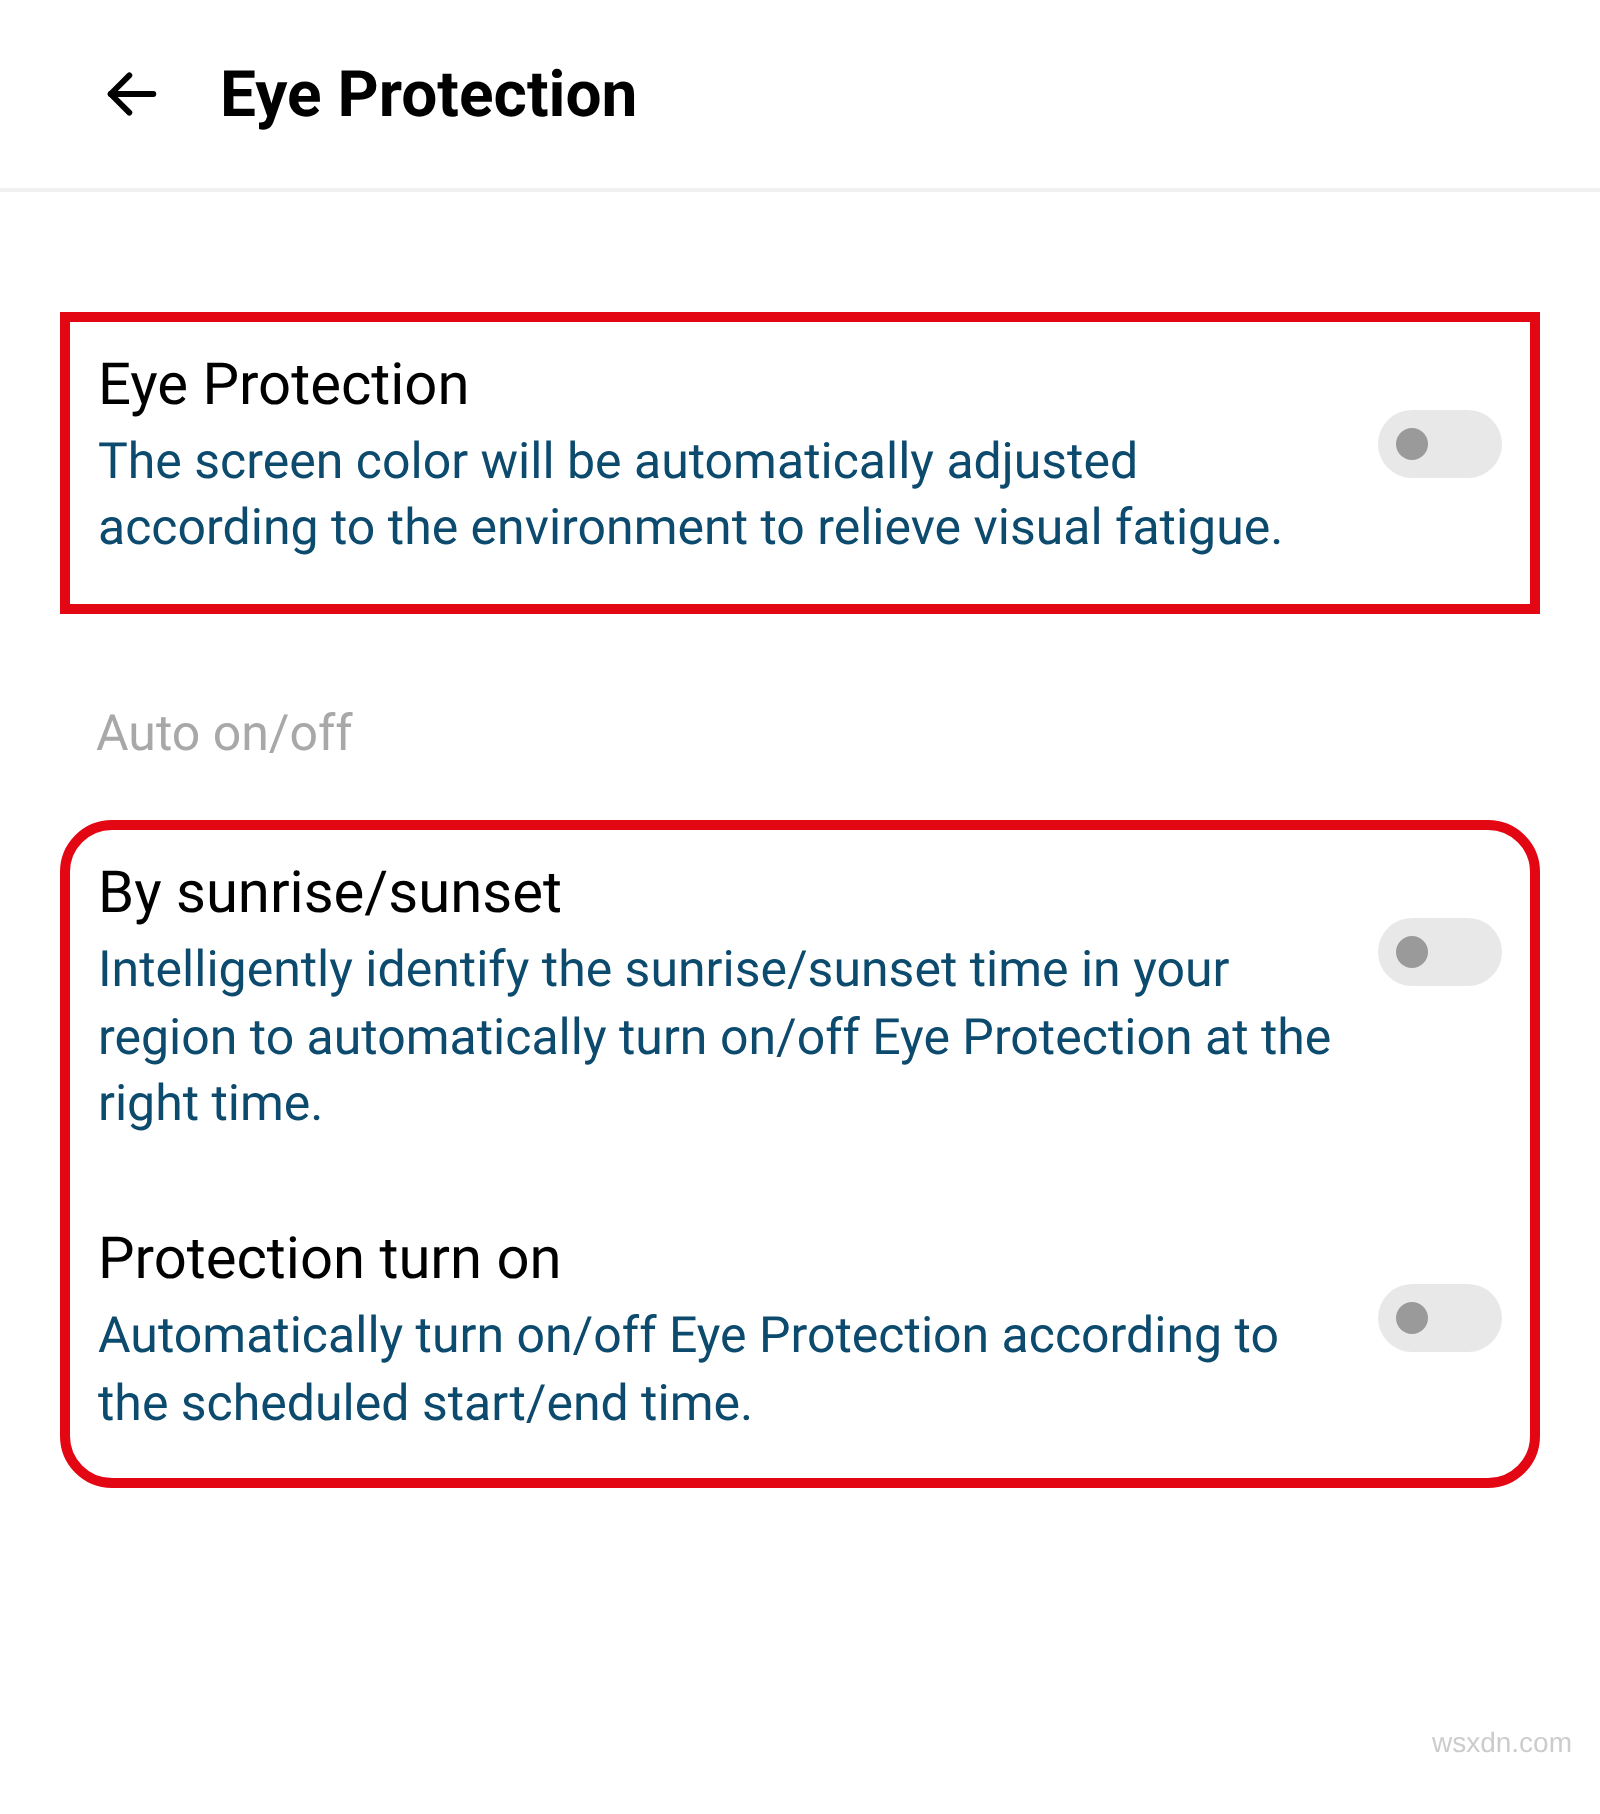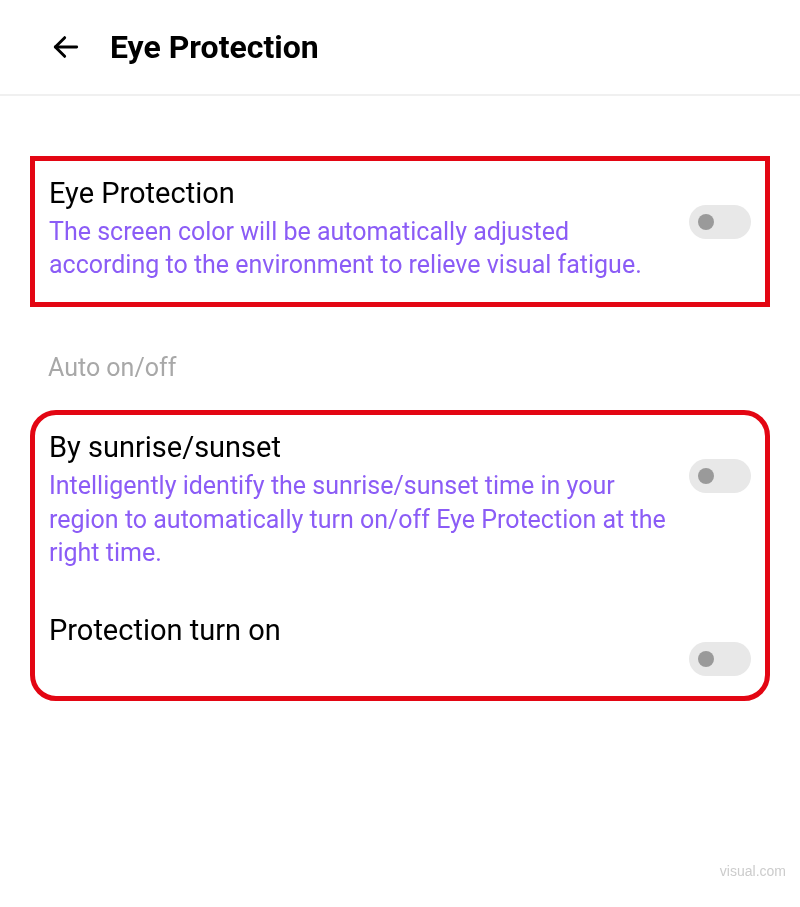--- a/index.html
+++ b/index.html
@@ -63,21 +63,21 @@
     }
     .setting-title {
       font-size: 29px;
       font-weight: 400;
       color: #000;
       line-height: 1.3;
       margin-bottom: 2px;
     }
     .setting-desc {
       font-size: 25px;
-      color: #8b5cf6;
+      color: #0c4a6e;
       line-height: 1.35;
       font-weight: 400;
     }
     .toggle {
       width: 62px;
       height: 34px;
       background: #e8e8e8;
       border-radius: 17px;
       position: relative;
       flex-shrink: 0;
@@ -149,22 +149,23 @@
         <div class="setting-desc">Intelligently identify the sunrise/sunset time in your region to automatically turn on/off Eye Protection at the right time.</div>
       </div>
       <div class="toggle">
         <div class="toggle-knob"></div>
       </div>
     </div>
 
     <div class="setting-row">
       <div class="setting-text">
         <div class="setting-title">Protection turn on</div>
+        <div class="setting-desc">Automatically turn on/off Eye Protection according to the scheduled start/end time.</div>
       </div>
       <div class="toggle">
         <div class="toggle-knob"></div>
       </div>
     </div>
   </div>
 
 </div>
 
-<div class="watermark">visual.com</div>
+<div class="watermark">wsxdn.com</div>
 
 </body></html>

